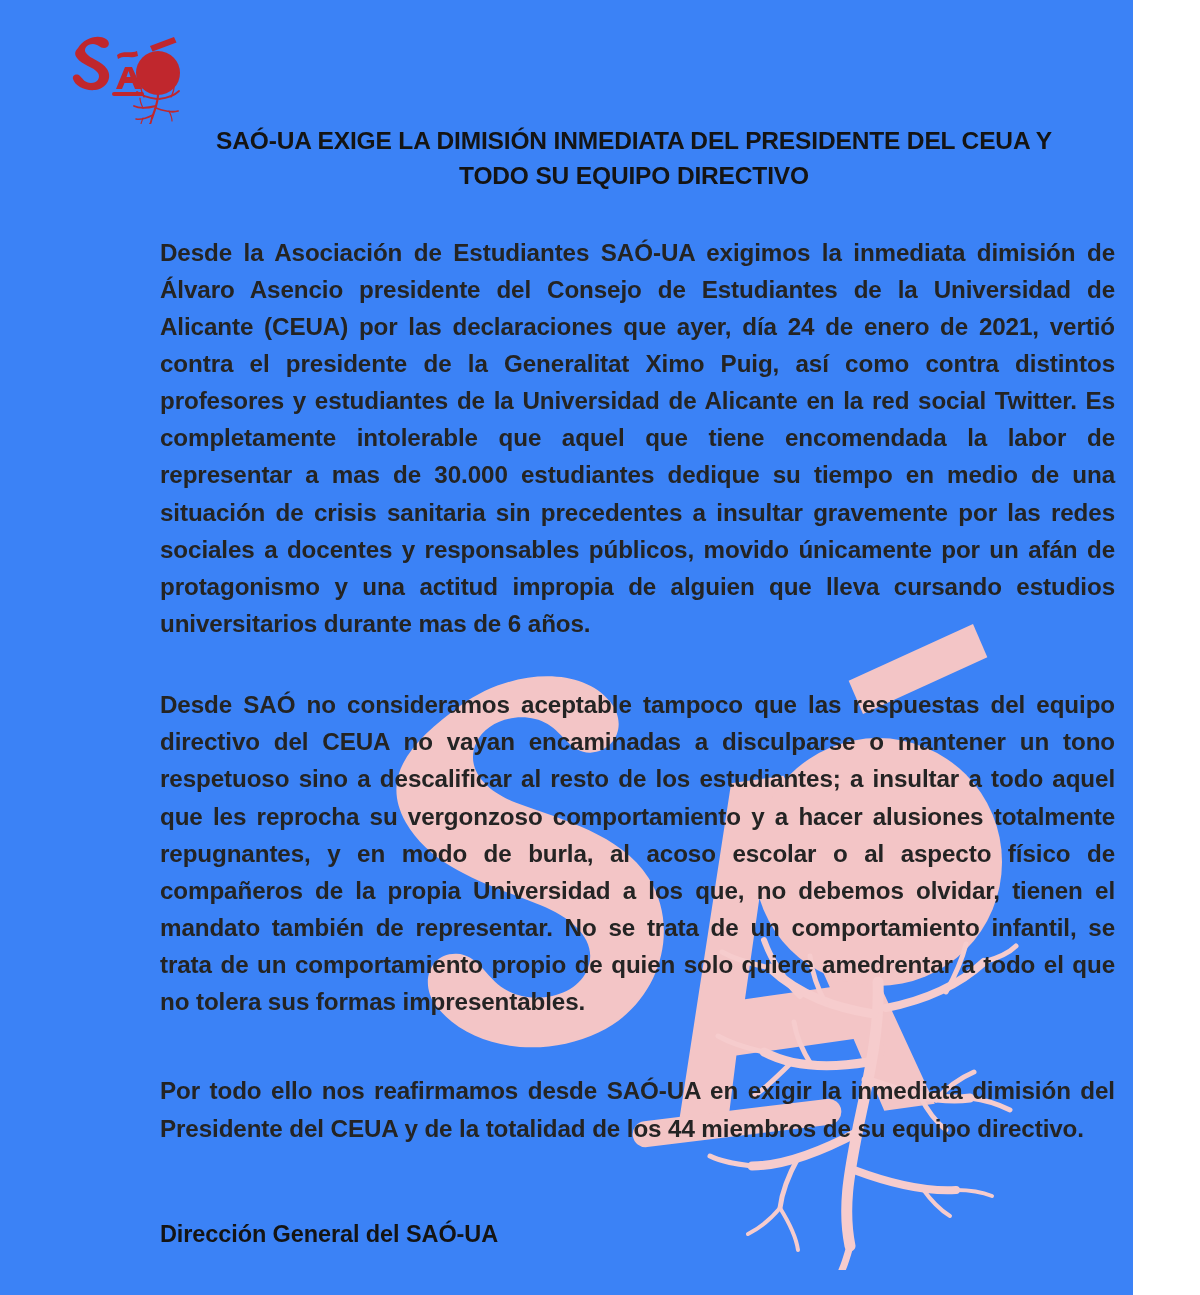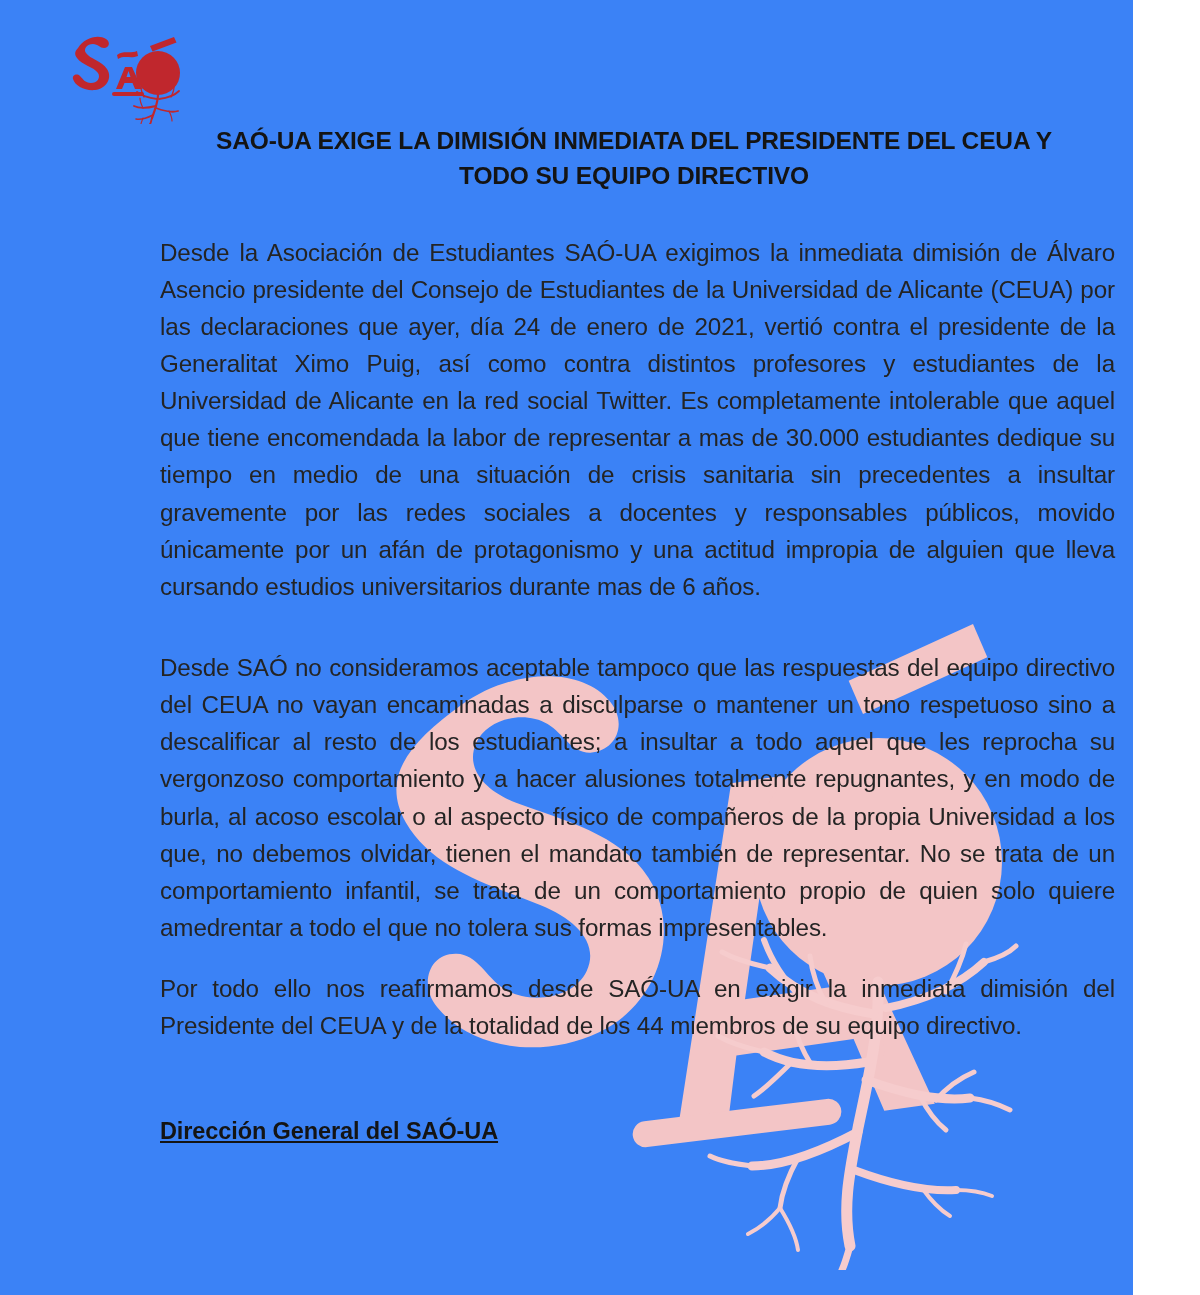--- a/index.html
+++ b/index.html
@@ -65,36 +65,35 @@
     margin-left: 24px;
   }
 
   .para {
     margin: 0;
     font-size: 24.2px;
     line-height: 1.535;
     text-align: justify;
     text-justify: inter-word;
     color: #242424;
-    font-weight: 400;
+    font-weight: 700;
     letter-spacing: -0.1px;
   }
   .para.p1 { margin-top: 40px; }
   .para.p2 { margin-top: 44px; }
-  .para.p3 { margin-top: 24px; }
+  .para.p3 { margin-top: 52px; }
 
   .signature {
     margin: 0;
     margin-top: 70px;
     font-size: 23.5px;
     font-weight: bold;
     line-height: 1.5;
     color: #141414;
     letter-spacing: -0.1px;
-    text-decoration: underline;
   }
 </style>
 </head>
 <body>
 
 <div id="page">
 
   <div id="watermark" aria-hidden="true">
     <svg viewBox="0 0 640 660" xmlns="http://www.w3.org/2000/svg">
       <g fill="#f3c5c6" stroke="none">

